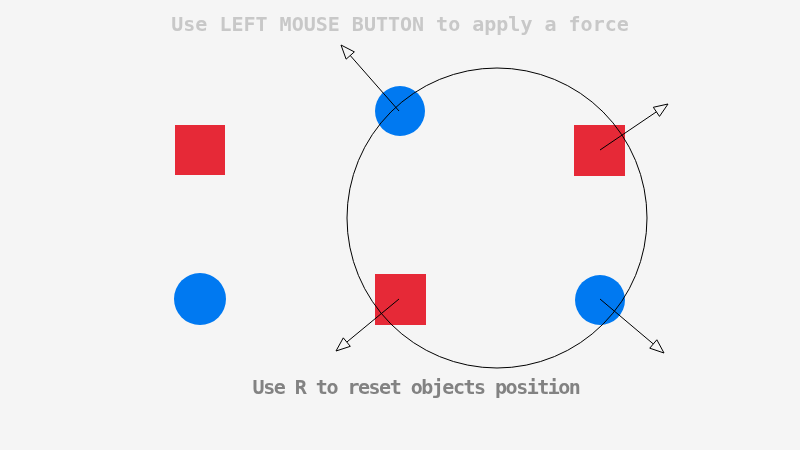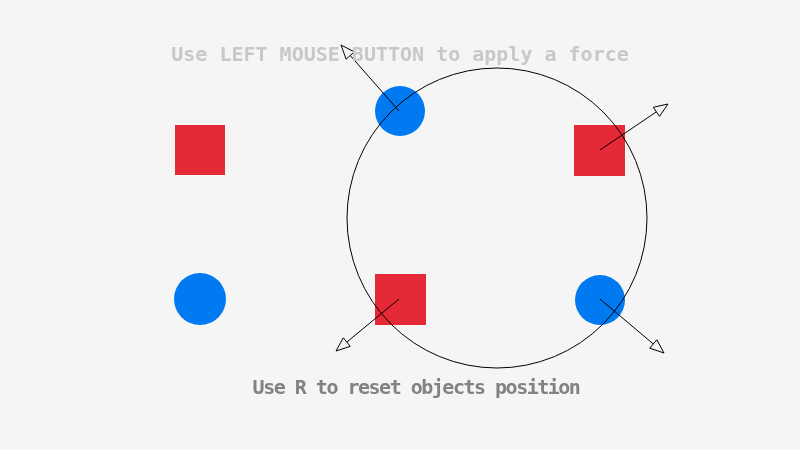--- a/index.html
+++ b/index.html
@@ -18,21 +18,21 @@
     left: 0;
     width: 100%;
     text-align: center;
     font-size: 20px;
     font-weight: bold;
     line-height: 22px;
     white-space: pre;
     pointer-events: none;
   }
   .instruction.top {
-    top: 43px;
+    top: 13px;
     letter-spacing: 0px;
   }
   .instruction.bottom {
     top: 376px;
     letter-spacing: -1.5px;
     padding-left: 16px;
   }
   svg.scene {
     position: absolute;
     left: 0;

